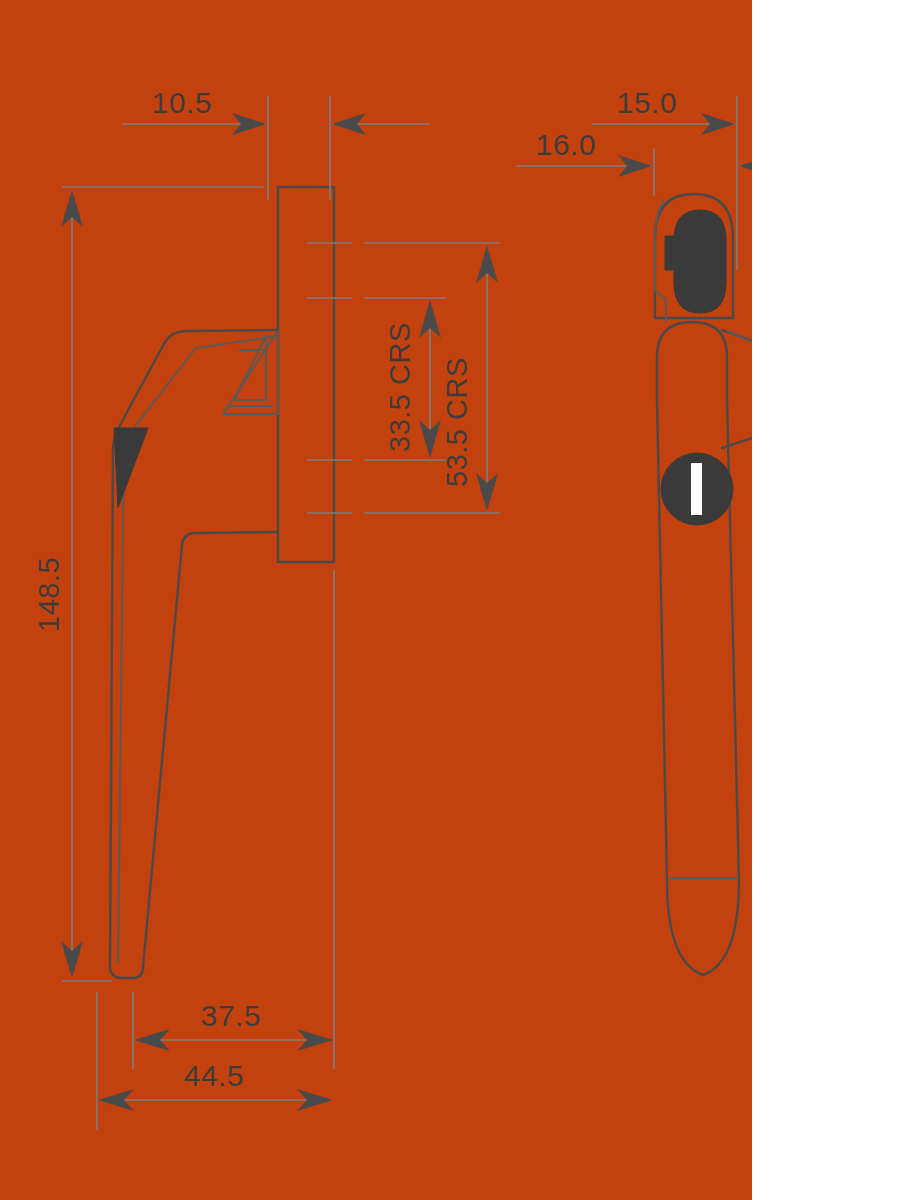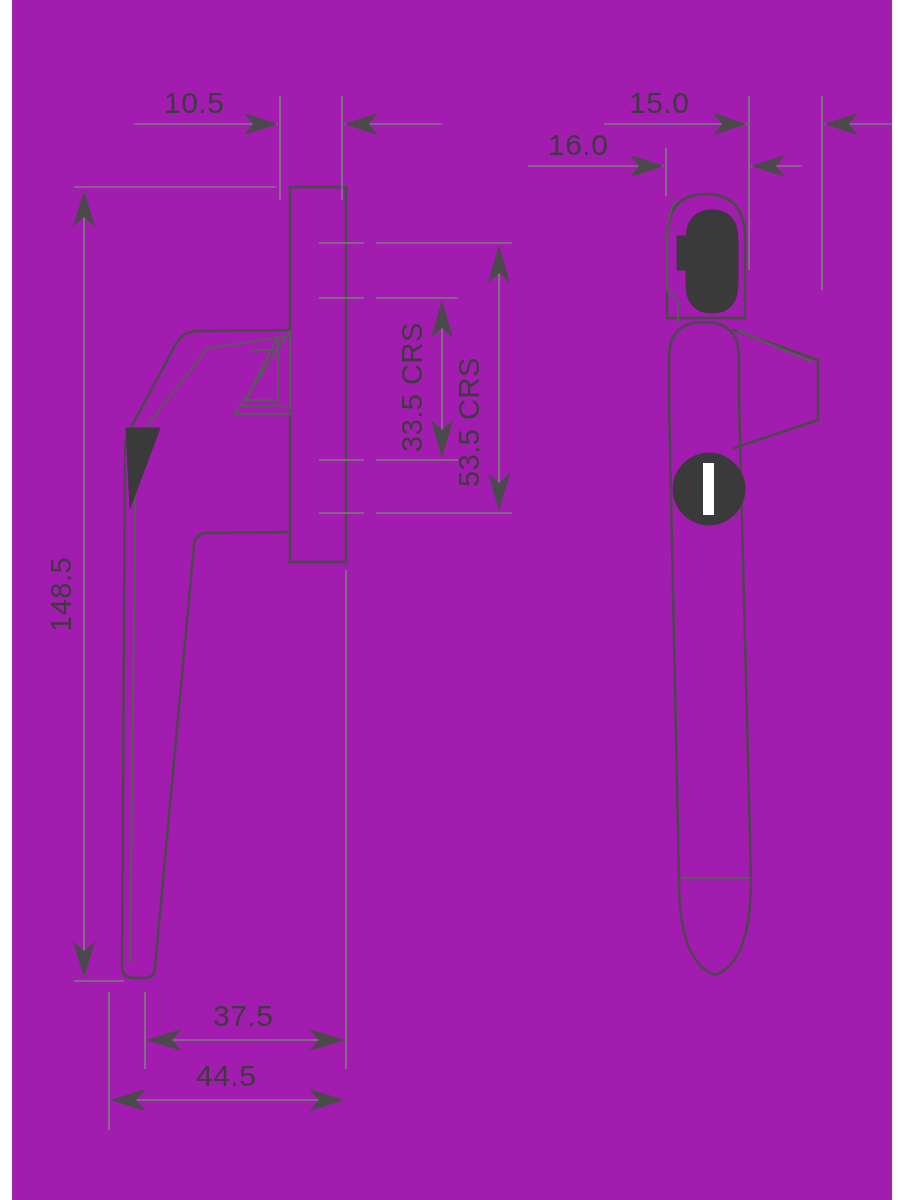--- a/index.html
+++ b/index.html
@@ -5,25 +5,24 @@
   html, body {
     margin: 0;
     padding: 0;
     background: #ffffff;
   }
   body {
     font-family: "Liberation Sans", sans-serif;
   }
   #sheet {
     position: relative;
-    width: 880px;
+    width: 752px;
     height: 1200px;
-    background: #a21caf;
+    background: #c2410c;
     overflow: hidden;
-    margin-left: 12px;
   }
   #sheet svg {
     display: block;
     width: 900px;
     height: 1200px;
   }
   .dimtext {
     font-family: "Liberation Sans", sans-serif;
     font-size: 30px;
     fill: #3c3c3c;

